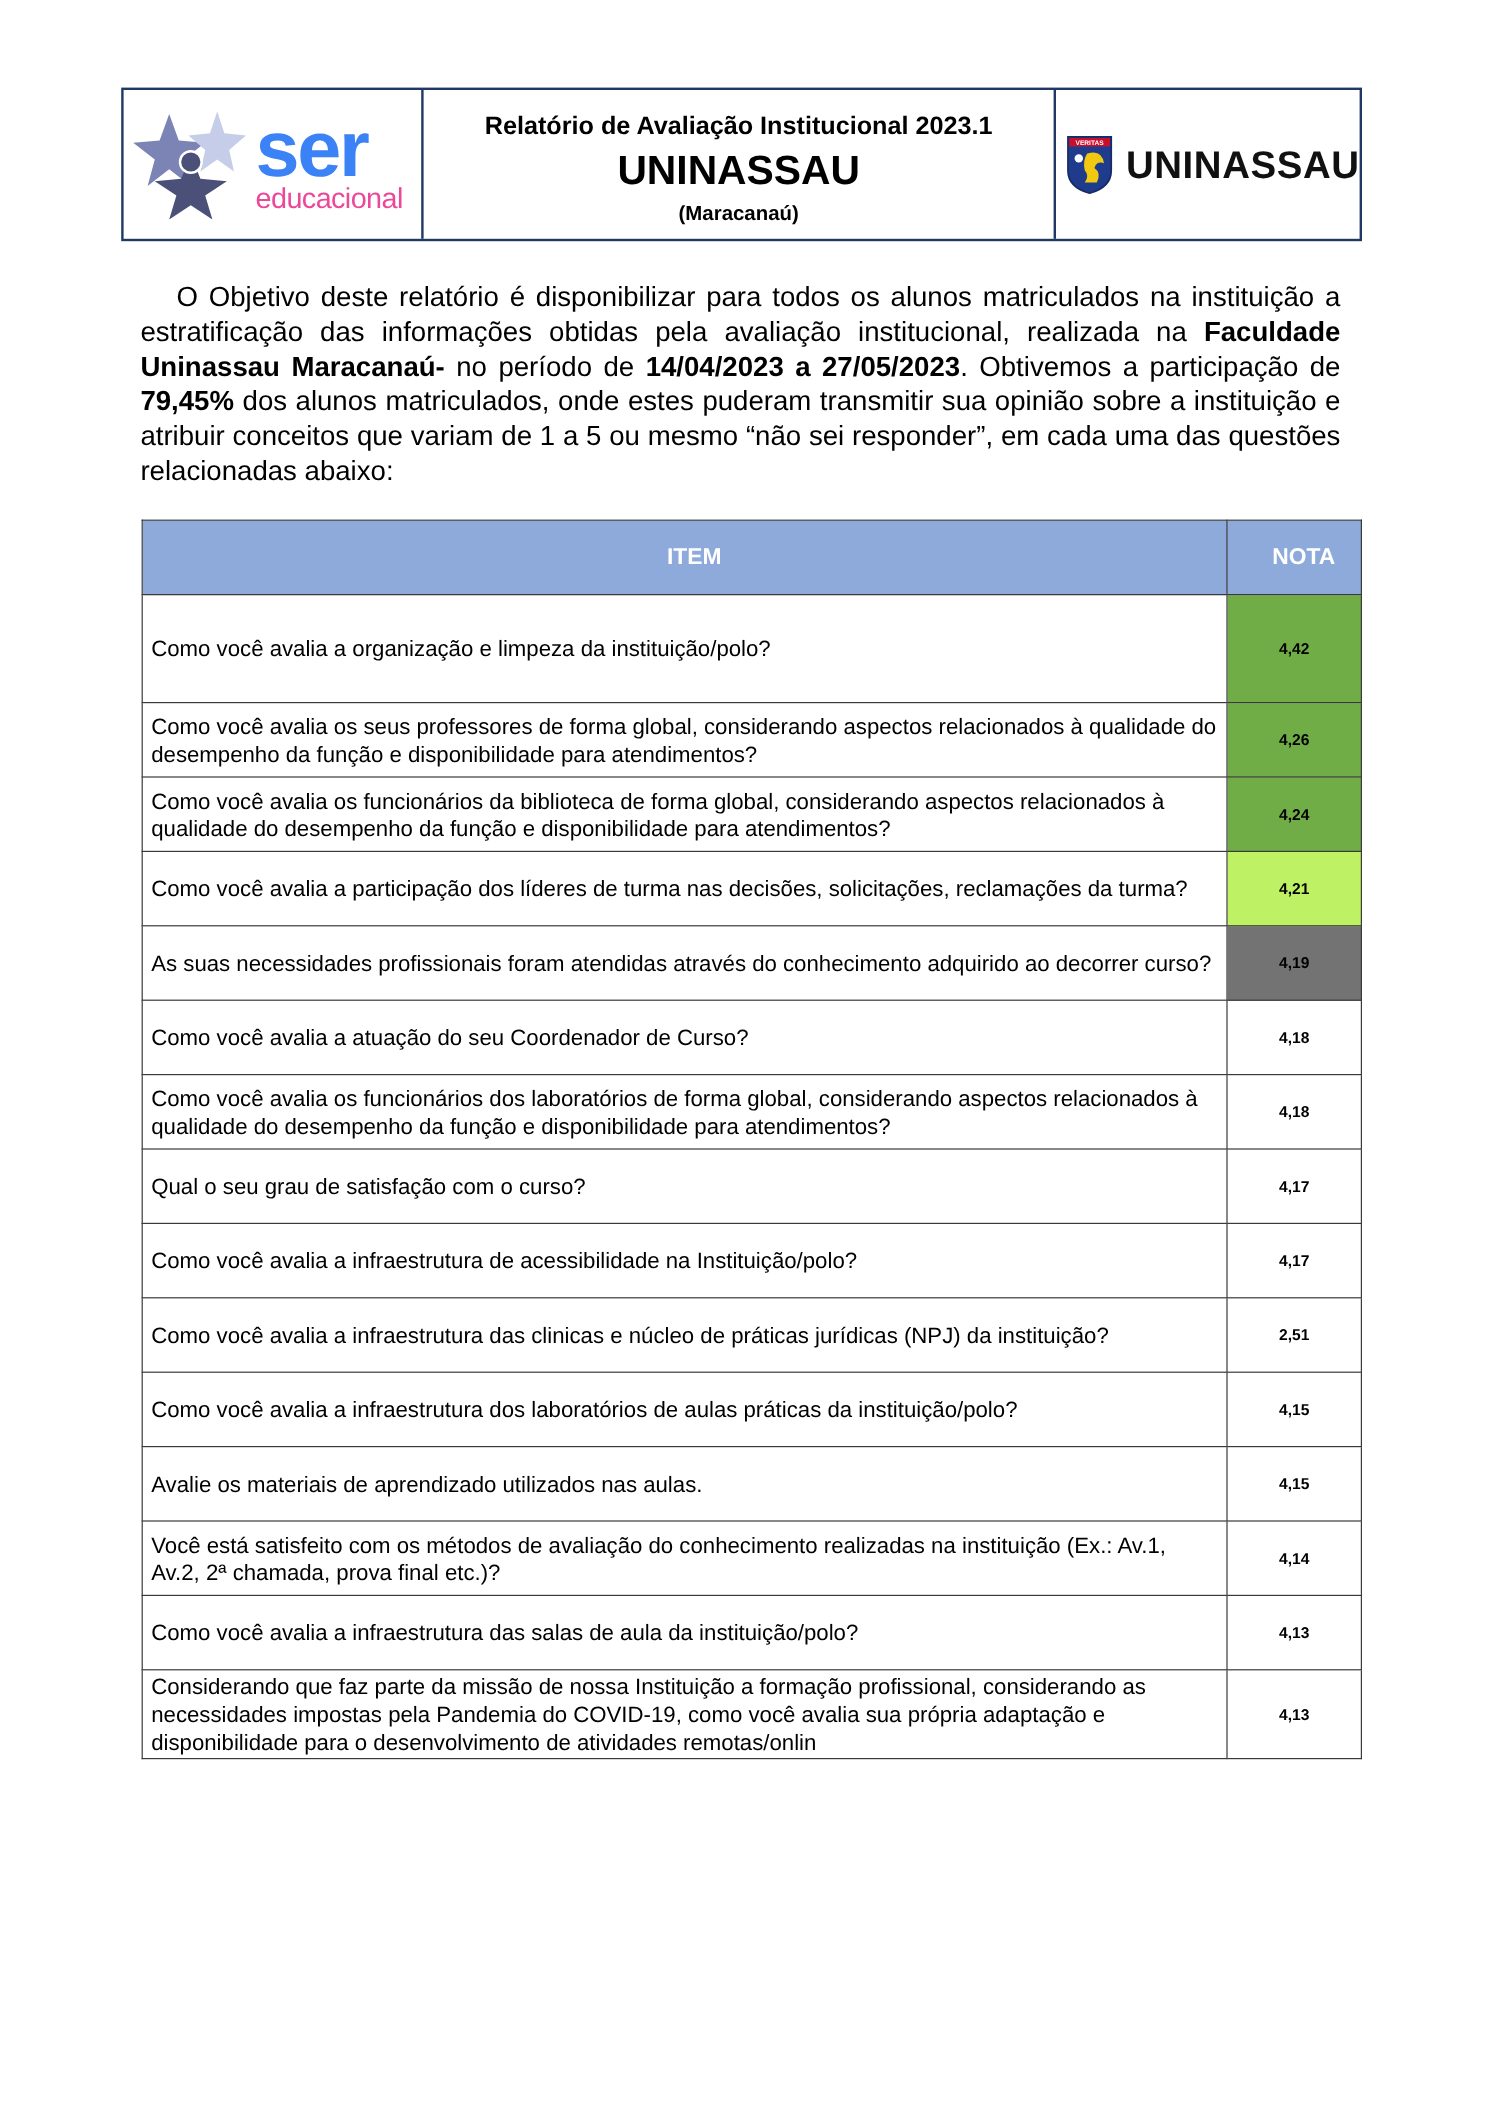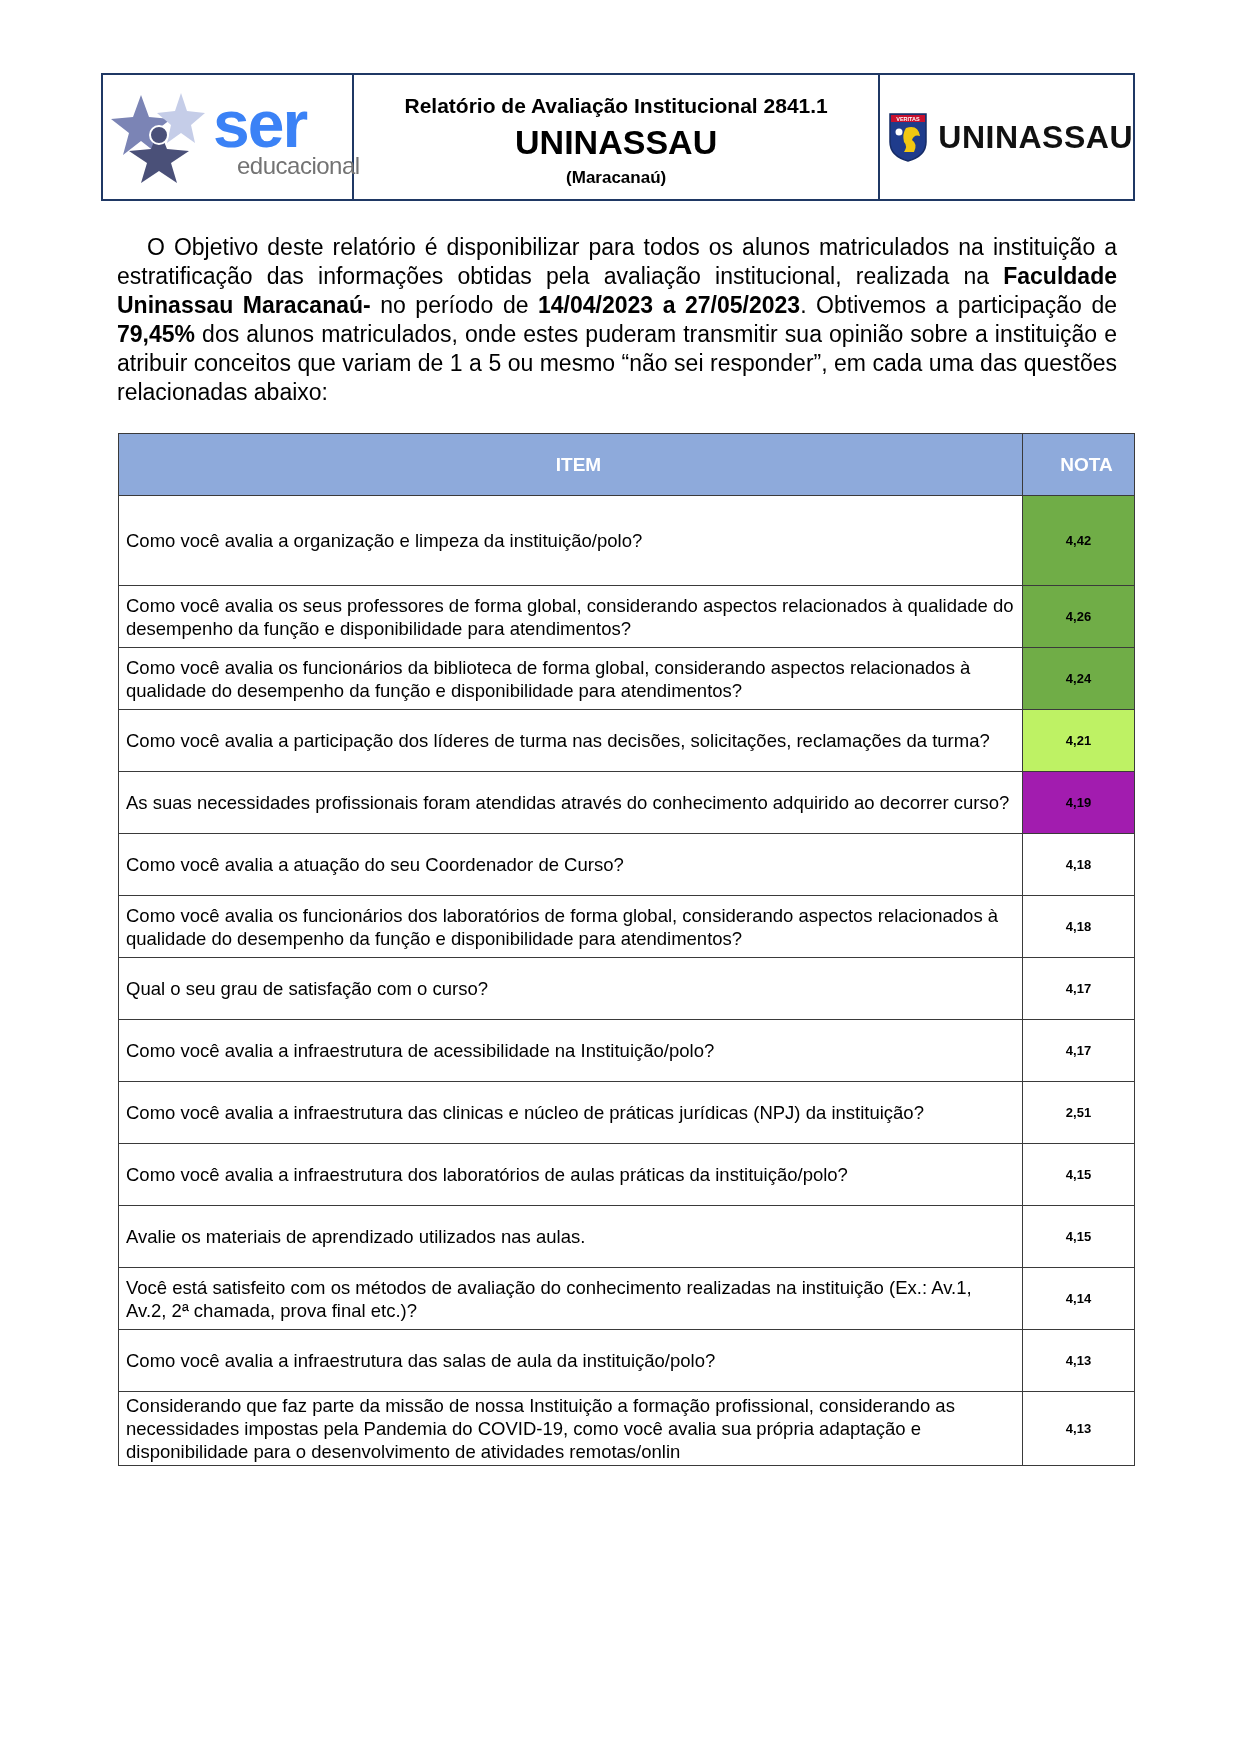--- a/index.html
+++ b/index.html
@@ -11,21 +11,21 @@
   .hcell.center { width: 530px; border-right: 2px solid #1f3864; text-align: center; padding-top: 18px; }
   .hcell.logo-right { flex: 1; display: flex; align-items: center; padding-left: 8px; }
 
   .h-title { font-size: 21px; font-weight: bold; line-height: 26px; }
   .h-inst { font-size: 34px; font-weight: bold; line-height: 42px; margin-top: 2px; }
   .h-city { font-size: 17px; font-weight: bold; line-height: 22px; margin-top: 4px; }
 
   .ser-mark { display: flex; align-items: center; }
   .ser-word { margin-left: 6px; line-height: 1; }
   .ser-big { font-size: 66px; font-weight: bold; color: #3b82f6; letter-spacing: -2px; line-height: 58px; }
-  .ser-small { font-size: 24px; color: #737373; line-height: 26px; letter-spacing: -0.5px; margin-left: 24px; }
+  .ser-small { font-size: 24px; color: #ec4899; line-height: 26px; letter-spacing: -0.5px; }
 
   .uni-word { font-size: 32px; font-weight: bold; color: #111; margin-left: 10px; letter-spacing: 0.5px; }
 
   .intro { position: absolute; left: 117px; top: 233px; width: 1000px; font-size: 23px; line-height: 29px; text-align: justify; font-family: "Liberation Sans", sans-serif; }
   .intro p { margin: 0; text-indent: 30px; }
   .intro b { font-weight: bold; }
 
   table.grades { position: absolute; left: 118px; top: 433px; width: 1016px; border-collapse: collapse; table-layout: fixed; }
   table.grades th, table.grades td { border: 1.5px solid #3a3a3a; box-sizing: border-box; padding-left: 17px; }
   table.grades th { background: #8eaadb; color: #ffffff; font-weight: bold; font-size: 19px; height: 62px; }
@@ -47,21 +47,21 @@
         <polygon points="48,38 56,58 78,60 60,72 66,92 48,80 30,92 36,72 18,60 40,58" fill="#4a5078"></polygon>
         <circle cx="48" cy="44" r="9" fill="#4a5078" stroke="#ffffff" stroke-width="2"></circle>
       </svg>
       <div class="ser-word">
         <div class="ser-big">ser</div>
         <div class="ser-small">educacional</div>
       </div>
     </div>
   </div>
   <div class="hcell center">
-    <div class="h-title">Relatório de Avaliação Institucional 2841.1</div>
+    <div class="h-title">Relatório de Avaliação Institucional 2023.1</div>
     <div class="h-inst">UNINASSAU</div>
     <div class="h-city">(Maracanaú)</div>
   </div>
   <div class="hcell logo-right">
     <svg width="40" height="50" viewBox="0 0 40 50">
       <path d="M2,2 H38 V30 Q38,44 20,49 Q2,44 2,30 Z" fill="#1f3c8c" stroke="#162c66" stroke-width="1.5"></path>
       <rect x="3" y="3" width="34" height="7" fill="#c8102e"></rect>
       <text x="20" y="9" font-size="5.5" fill="#ffffff" text-anchor="middle" font-family="Liberation Sans, sans-serif" font-weight="bold">VERITAS</text>
       <circle cx="11" cy="20" r="3.5" fill="#ffffff"></circle>
       <path d="M18,16 Q30,12 32,24 Q26,22 24,28 Q30,32 26,40 L16,40 Q20,34 16,30 Q14,22 18,16 Z" fill="#f2c811"></path>
@@ -97,21 +97,21 @@
       <tr style="height: 62px;">
         <td>Como você avalia os funcionários da biblioteca de forma global, considerando aspectos relacionados à qualidade do desempenho da função e disponibilidade para atendimentos?</td>
         <td class="nota hl" style="background: rgb(112, 173, 71);">4,24</td>
       </tr>
       <tr style="height: 62px;">
         <td>Como você avalia a participação dos líderes de turma nas decisões, solicitações, reclamações da turma?</td>
         <td class="nota hl" style="background: #bef264;">4,21</td>
       </tr>
       <tr style="height: 62px;">
         <td>As suas necessidades profissionais foram atendidas através do conhecimento adquirido ao decorrer curso?</td>
-        <td class="nota hl" style="background: #a21caf;">4,19</td>
+        <td class="nota hl" style="background: #737373;">4,19</td>
       </tr>
       <tr style="height: 62px;">
         <td>Como você avalia a atuação do seu Coordenador de Curso?</td>
         <td class="nota">4,18</td>
       </tr>
       <tr style="height: 62px;">
         <td>Como você avalia  os funcionários dos laboratórios de forma global, considerando aspectos relacionados à qualidade do desempenho da função e disponibilidade para atendimentos?</td>
         <td class="nota">4,18</td>
       </tr>
       <tr style="height: 62px;">

